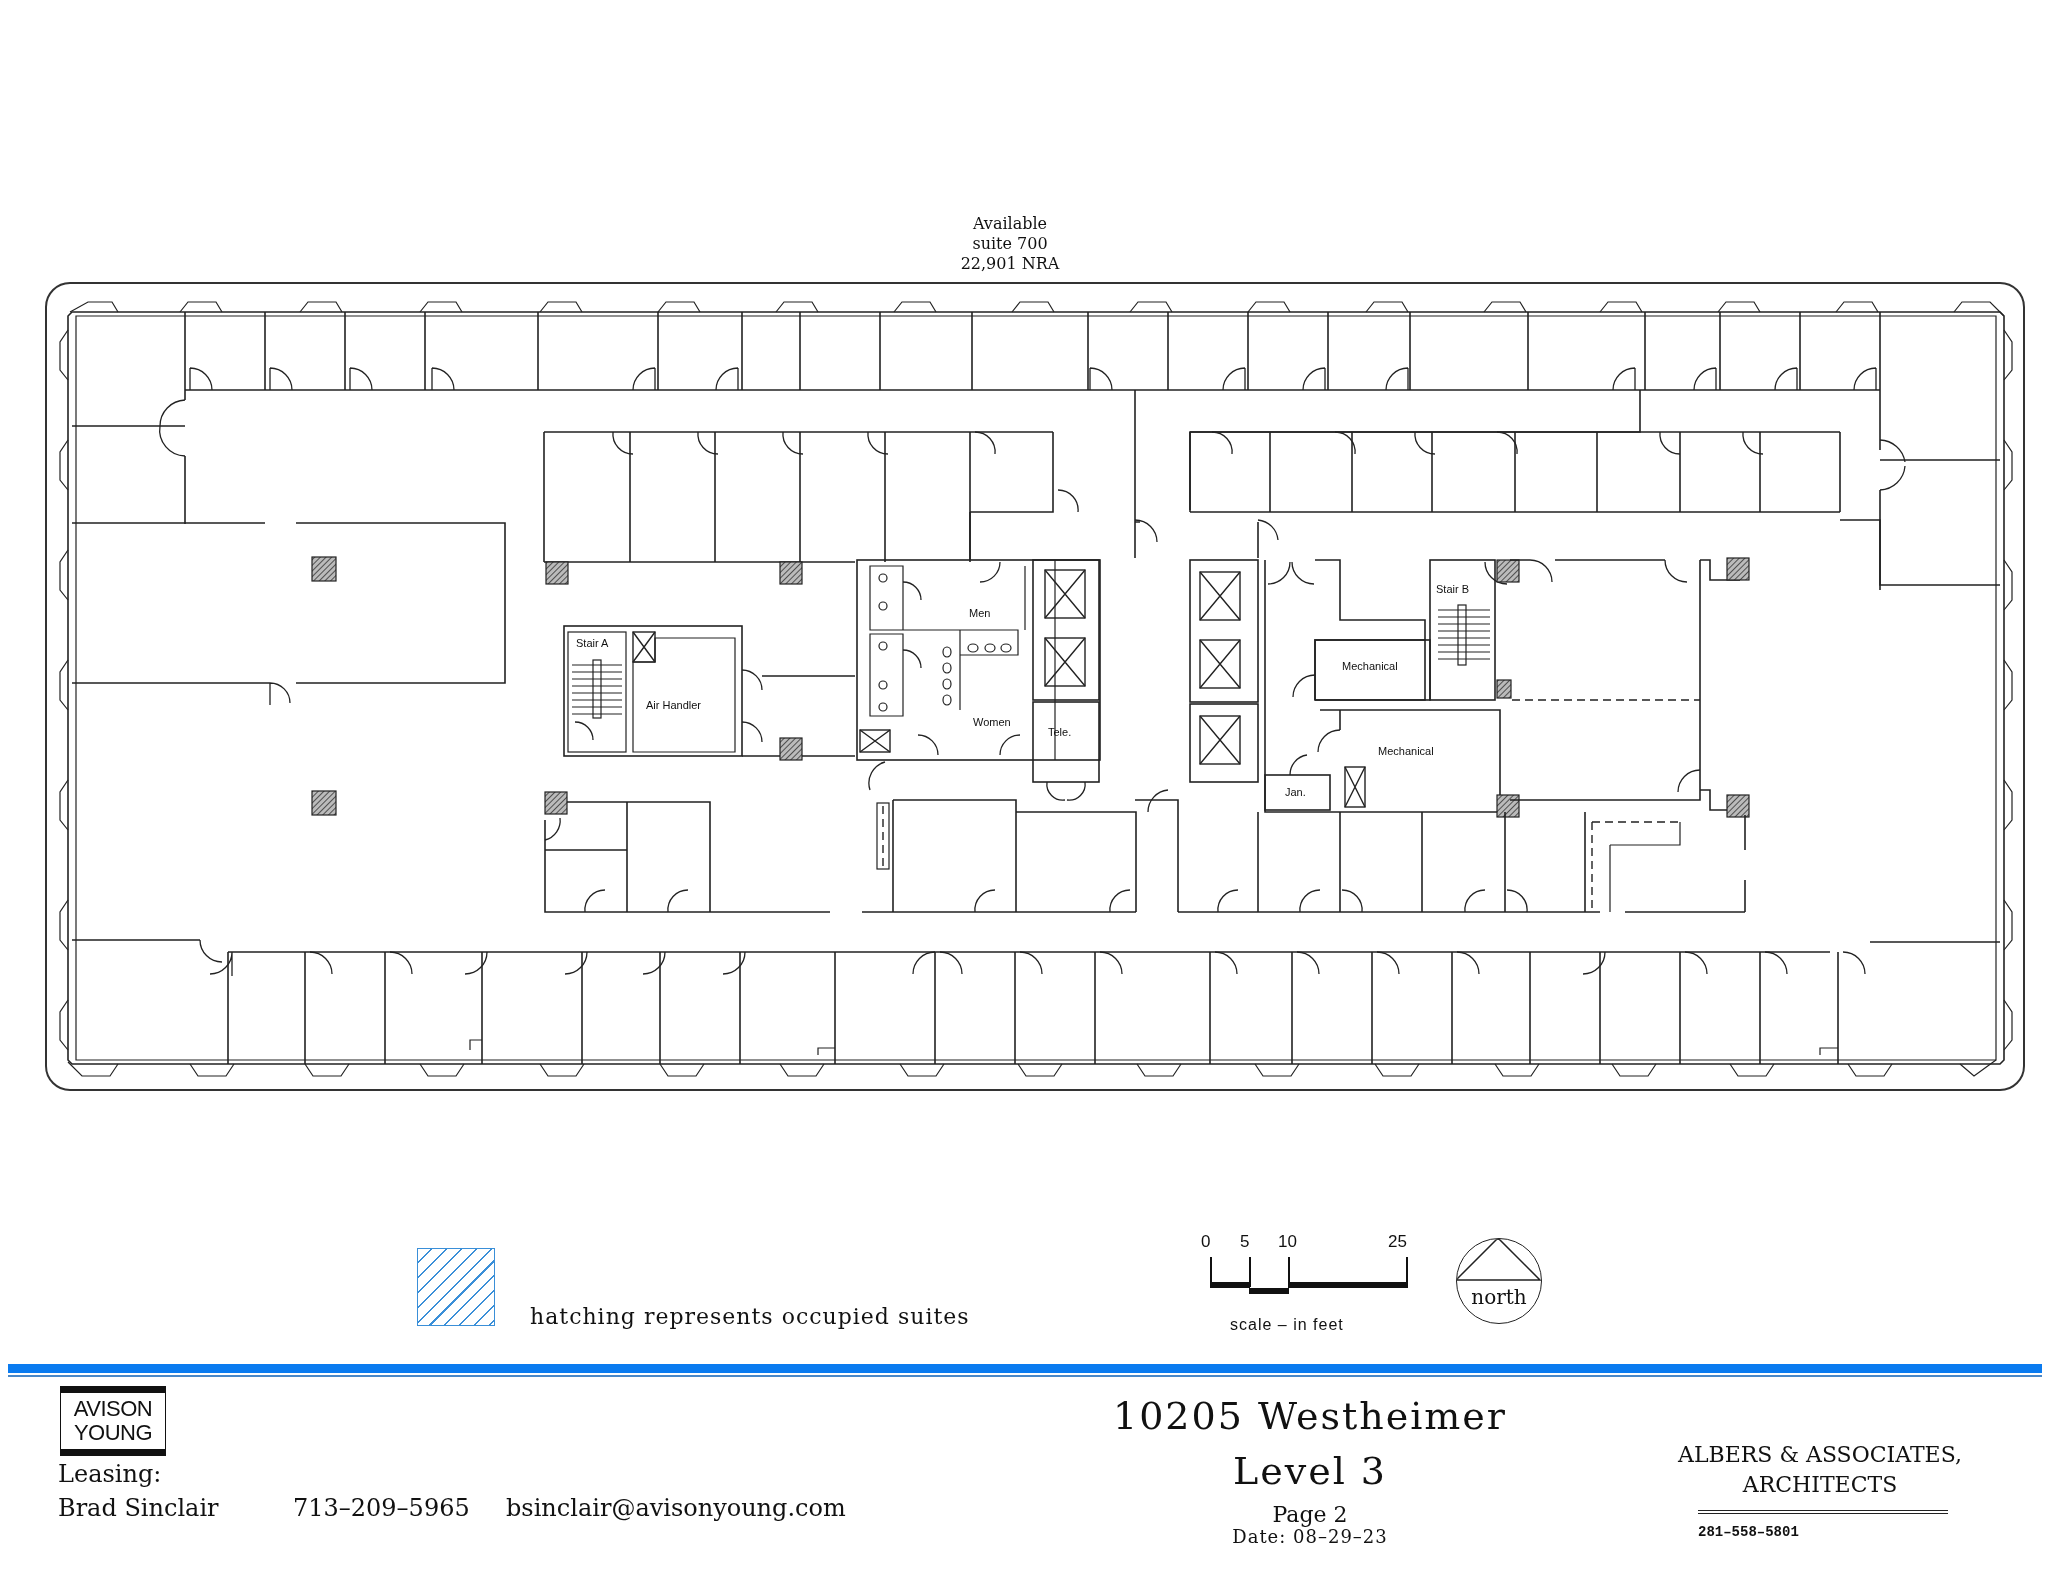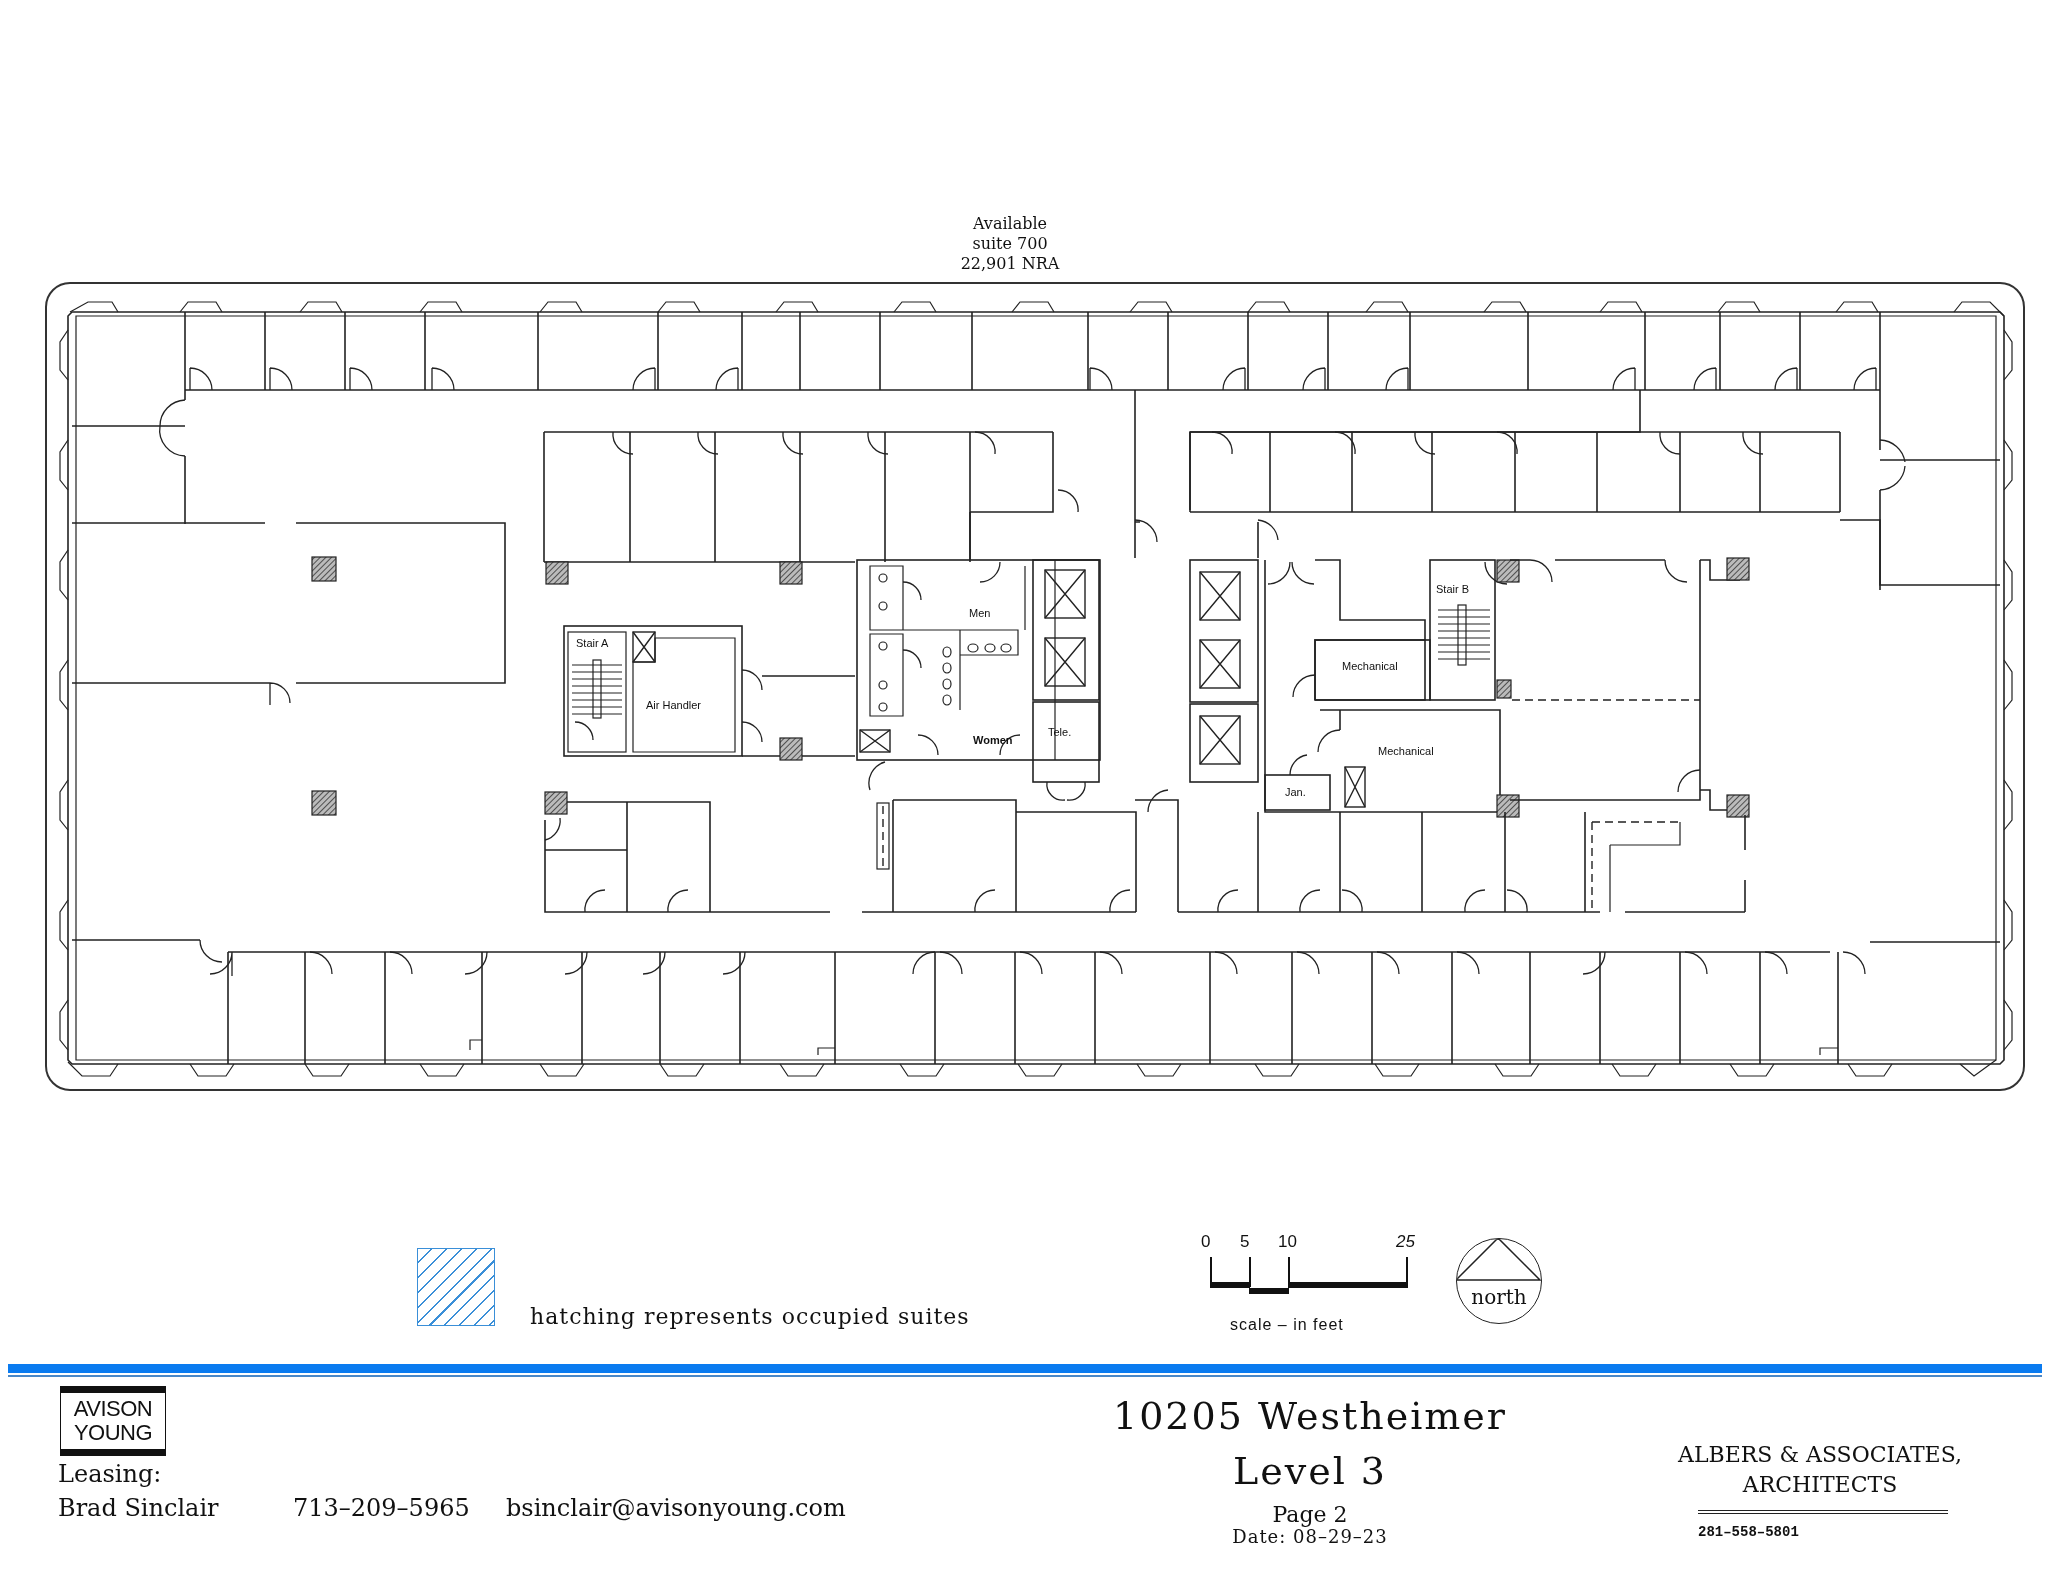--- a/index.html
+++ b/index.html
@@ -335,35 +335,35 @@
 
 <div class="abs suite-label serif">
   <div>Available</div>
   <div>suite  700</div>
   <div>22,901  NRA</div>
 </div>
 
 <div class="abs room-label" style="left:576px; top:637px;">Stair A</div>
 <div class="abs room-label" style="left:646px; top:699px;">Air Handler</div>
 <div class="abs room-label" style="left:969px; top:607px;">Men</div>
-<div class="abs room-label" style="left:973px; top:734px;font-weight:bold;">Women</div>
+<div class="abs room-label" style="left:973px; top:716px;">Women</div>
 <div class="abs room-label" style="left:1048px; top:726px;">Tele.</div>
 <div class="abs room-label" style="left:1342px; top:660px;">Mechanical</div>
 <div class="abs room-label" style="left:1378px; top:745px;">Mechanical</div>
 <div class="abs room-label" style="left:1285px; top:786px;">Jan.</div>
 <div class="abs room-label" style="left:1436px; top:583px;">Stair B</div>
 
 <div class="abs legend-swatch"></div>
 <div class="abs legend-text serif">hatching  represents  occupied  suites</div>
 
 <div class="abs" style="left:1200px; top:1232px; width:220px; height:80px;">
   <span class="abs scale-num" style="left:1px; top:0;">0</span>
   <span class="abs scale-num" style="left:40px; top:0;">5</span>
   <span class="abs scale-num" style="left:78px; top:0;">10</span>
-  <span class="abs scale-num" style="left:196px; top:0;font-style:italic;">25</span>
+  <span class="abs scale-num" style="left:188px; top:0;">25</span>
   <div class="abs" style="left:10px; top:25px; width:1.5px; height:30px; background:#111;"></div>
   <div class="abs" style="left:49px; top:25px; width:1.5px; height:30px; background:#111;"></div>
   <div class="abs" style="left:88px; top:25px; width:1.5px; height:30px; background:#111;"></div>
   <div class="abs" style="left:206px; top:25px; width:1.5px; height:30px; background:#111;"></div>
   <div class="abs" style="left:10px; top:50px; width:40px; height:6px; background:#111;"></div>
   <div class="abs" style="left:49px; top:56px; width:40px; height:6px; background:#111;"></div>
   <div class="abs" style="left:88px; top:50px; width:120px; height:6px; background:#111;"></div>
 </div>
 <div class="abs scale-caption">scale  –  in  feet</div>
 

